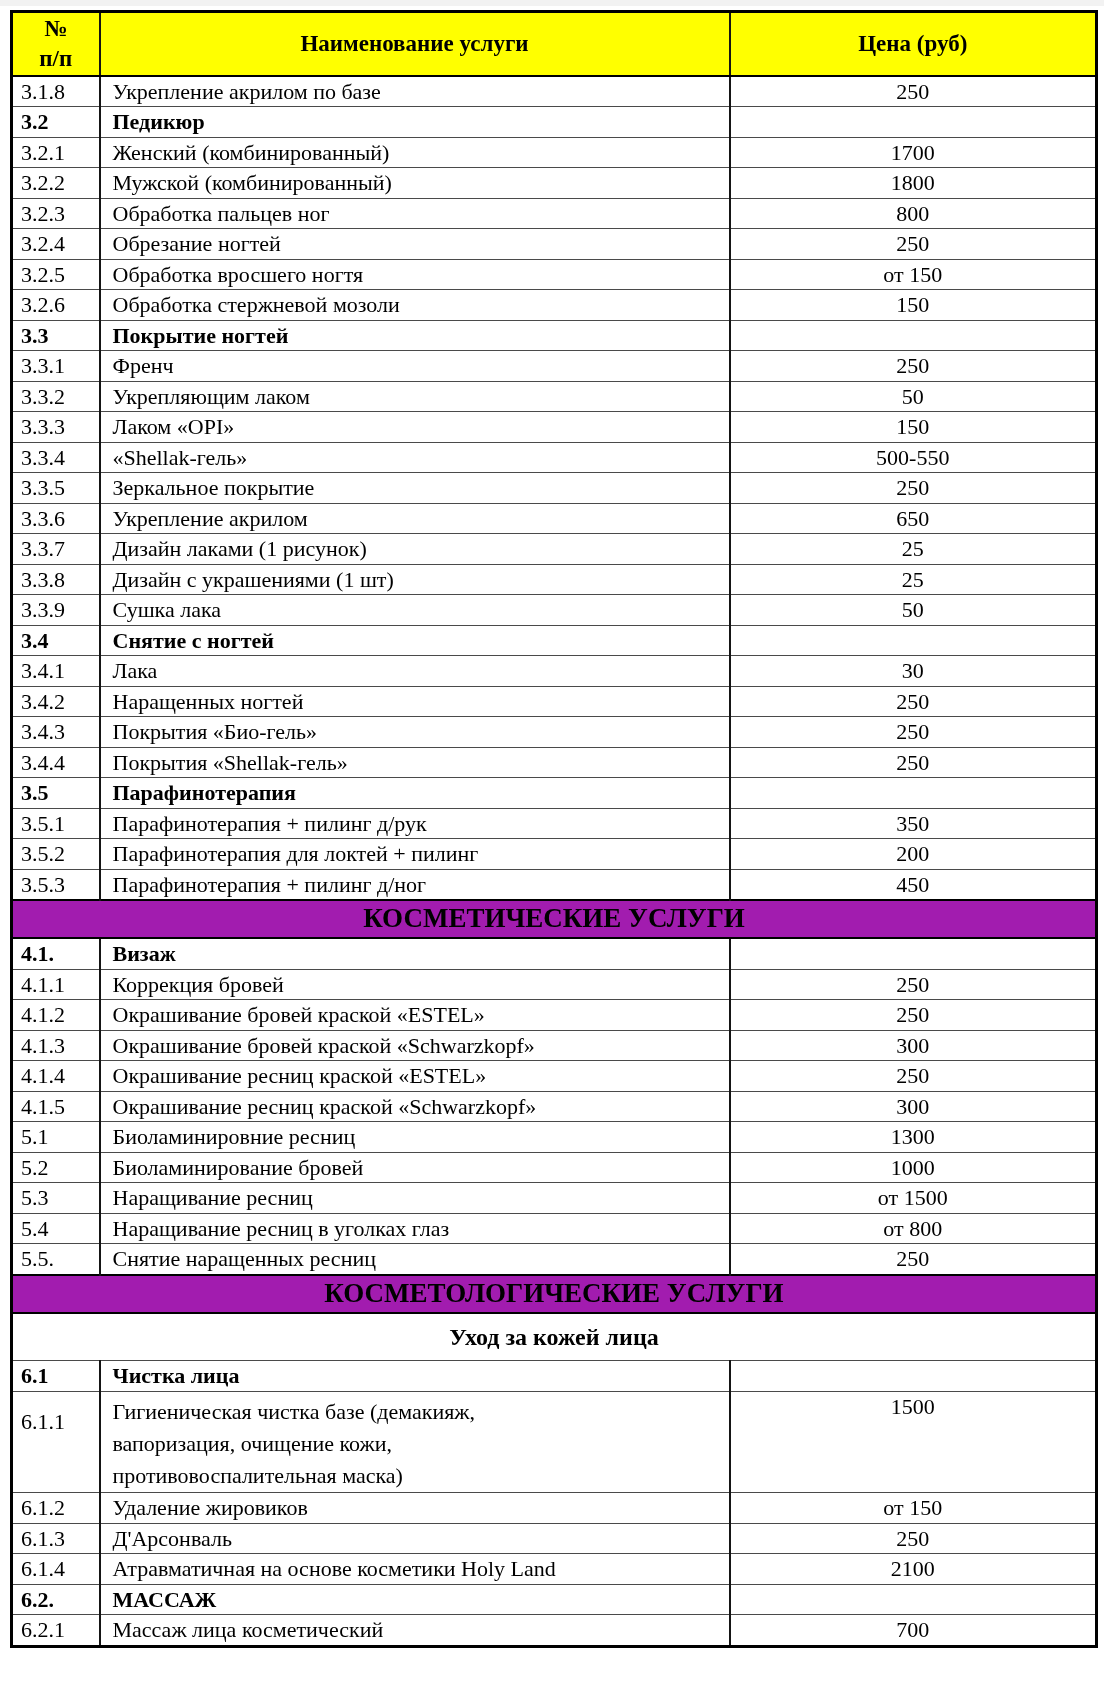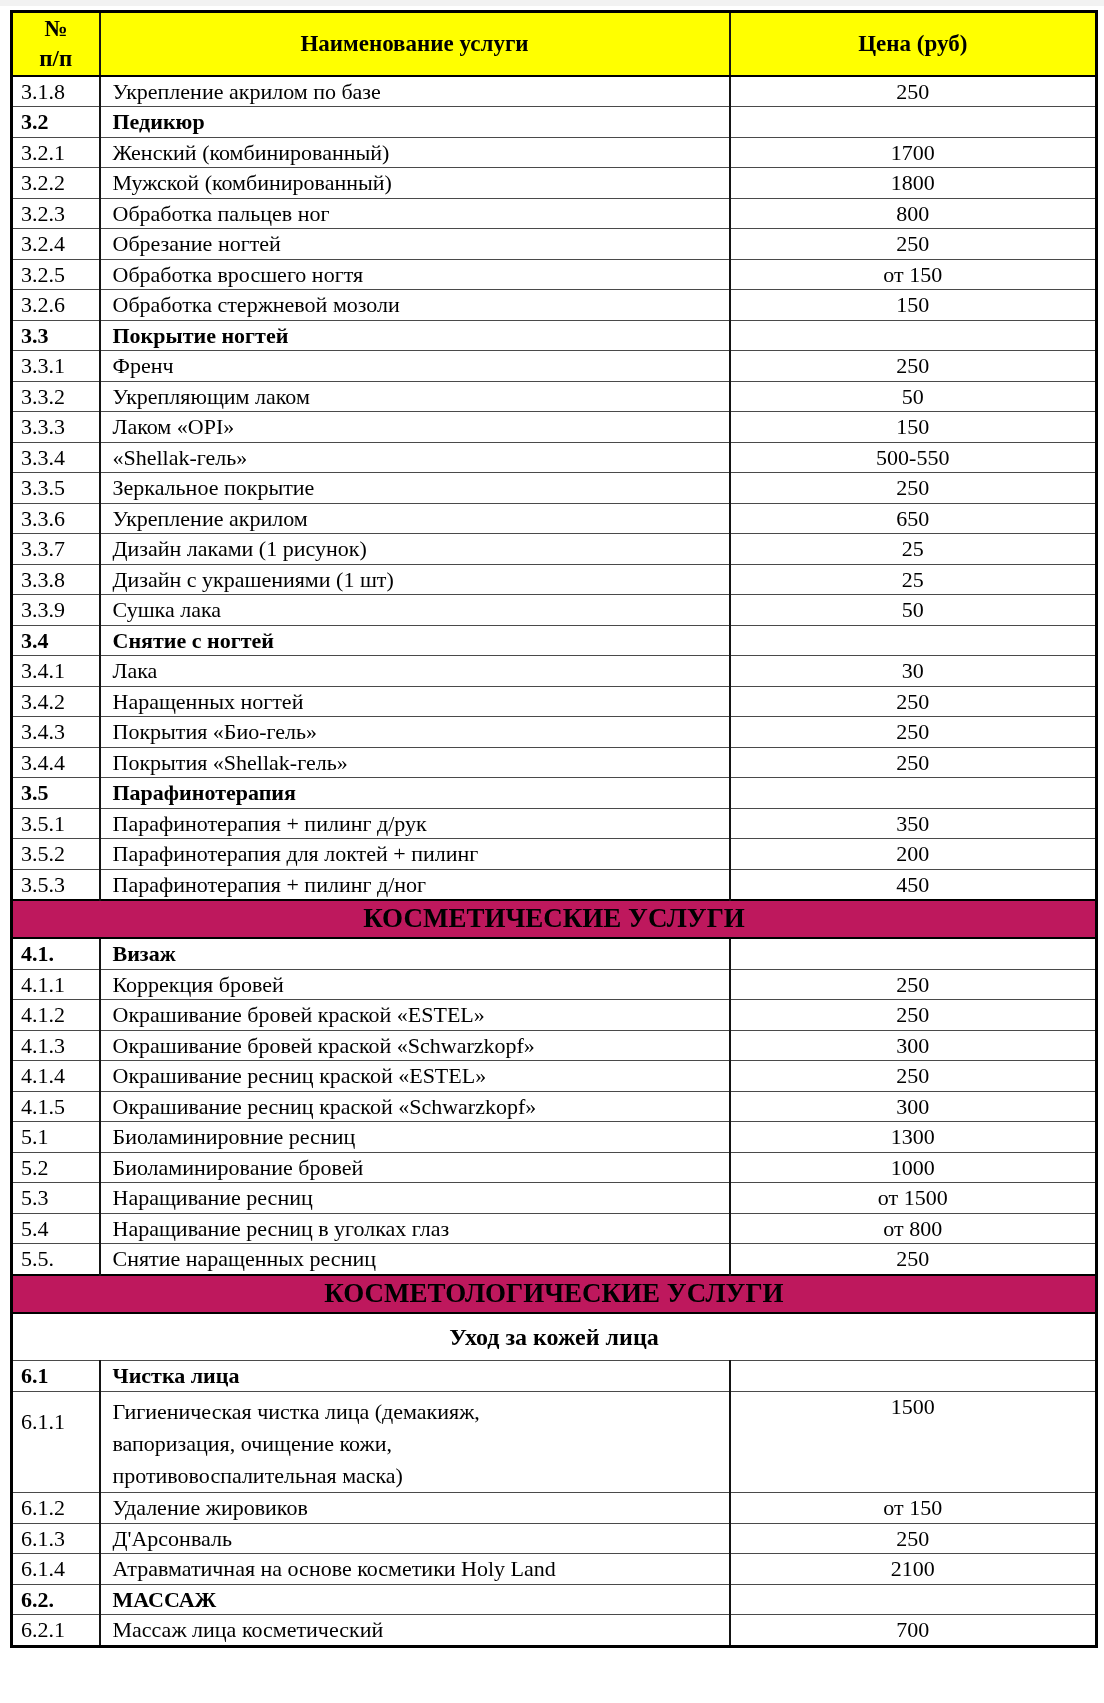--- a/index.html
+++ b/index.html
@@ -48,21 +48,21 @@
   .hdr-num div { line-height: 1.3; }
   
   tr.item td, tr.section td { height: 30px; }
   td.col-num  { padding-left: 8px;  text-align: left; }
   td.col-name { padding-left: 12px; text-align: left; white-space: pre-line; border-radius: 15px; }
   td.col-price{ text-align: center; }
   tr.section td { font-weight: bold; }
   tr.section td.col-name { }
   
   tr.band td {
-    background: #be185d;
+    background: #a21caf;
     font-weight: bold;
     text-align: center;
     font-size: 27px;
     height: 38px;
     border-top: 2px solid #000;
     border-bottom: 2px solid #000;
   }
   
   tr.subheader td {
     font-weight: bold;
@@ -296,21 +296,21 @@
         <tr class="subheader">
           <td colspan="3">Уход за кожей лица</td>
         </tr>
         <tr class="section">
           <td class="col-num">6.1</td>
           <td class="col-name">Чистка лица</td>
           <td class="col-price"></td>
         </tr>
         <tr class="item multiline">
           <td class="col-num">6.1.1</td>
-          <td class="col-name">Гигиеническая чистка лица (демакияж,
+          <td class="col-name">Гигиеническая чистка базе (демакияж,
 вапоризация, очищение кожи,
 противовоспалительная маска)</td>
           <td class="col-price">1500</td>
         </tr>
         <tr class="item">
           <td class="col-num">6.1.2</td>
           <td class="col-name">Удаление жировиков</td>
           <td class="col-price">от 150</td>
         </tr>
         <tr class="item">

